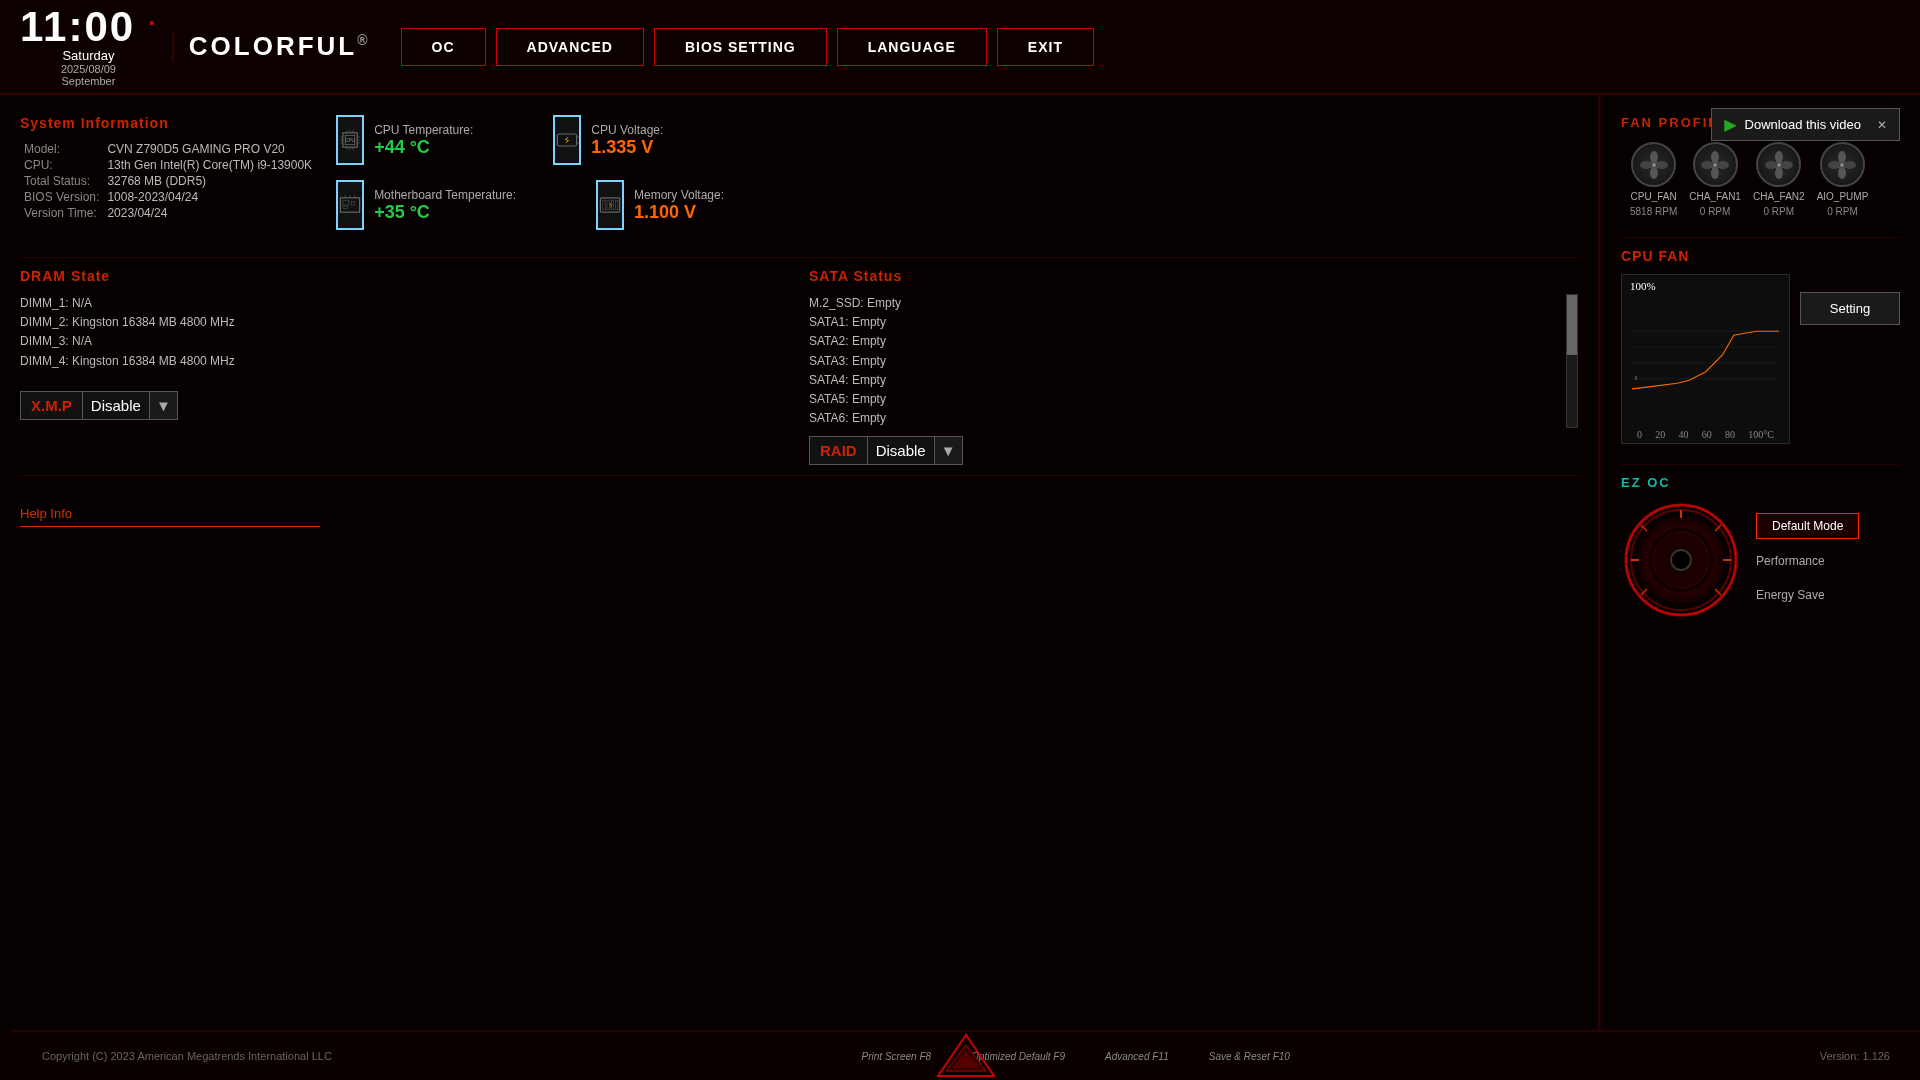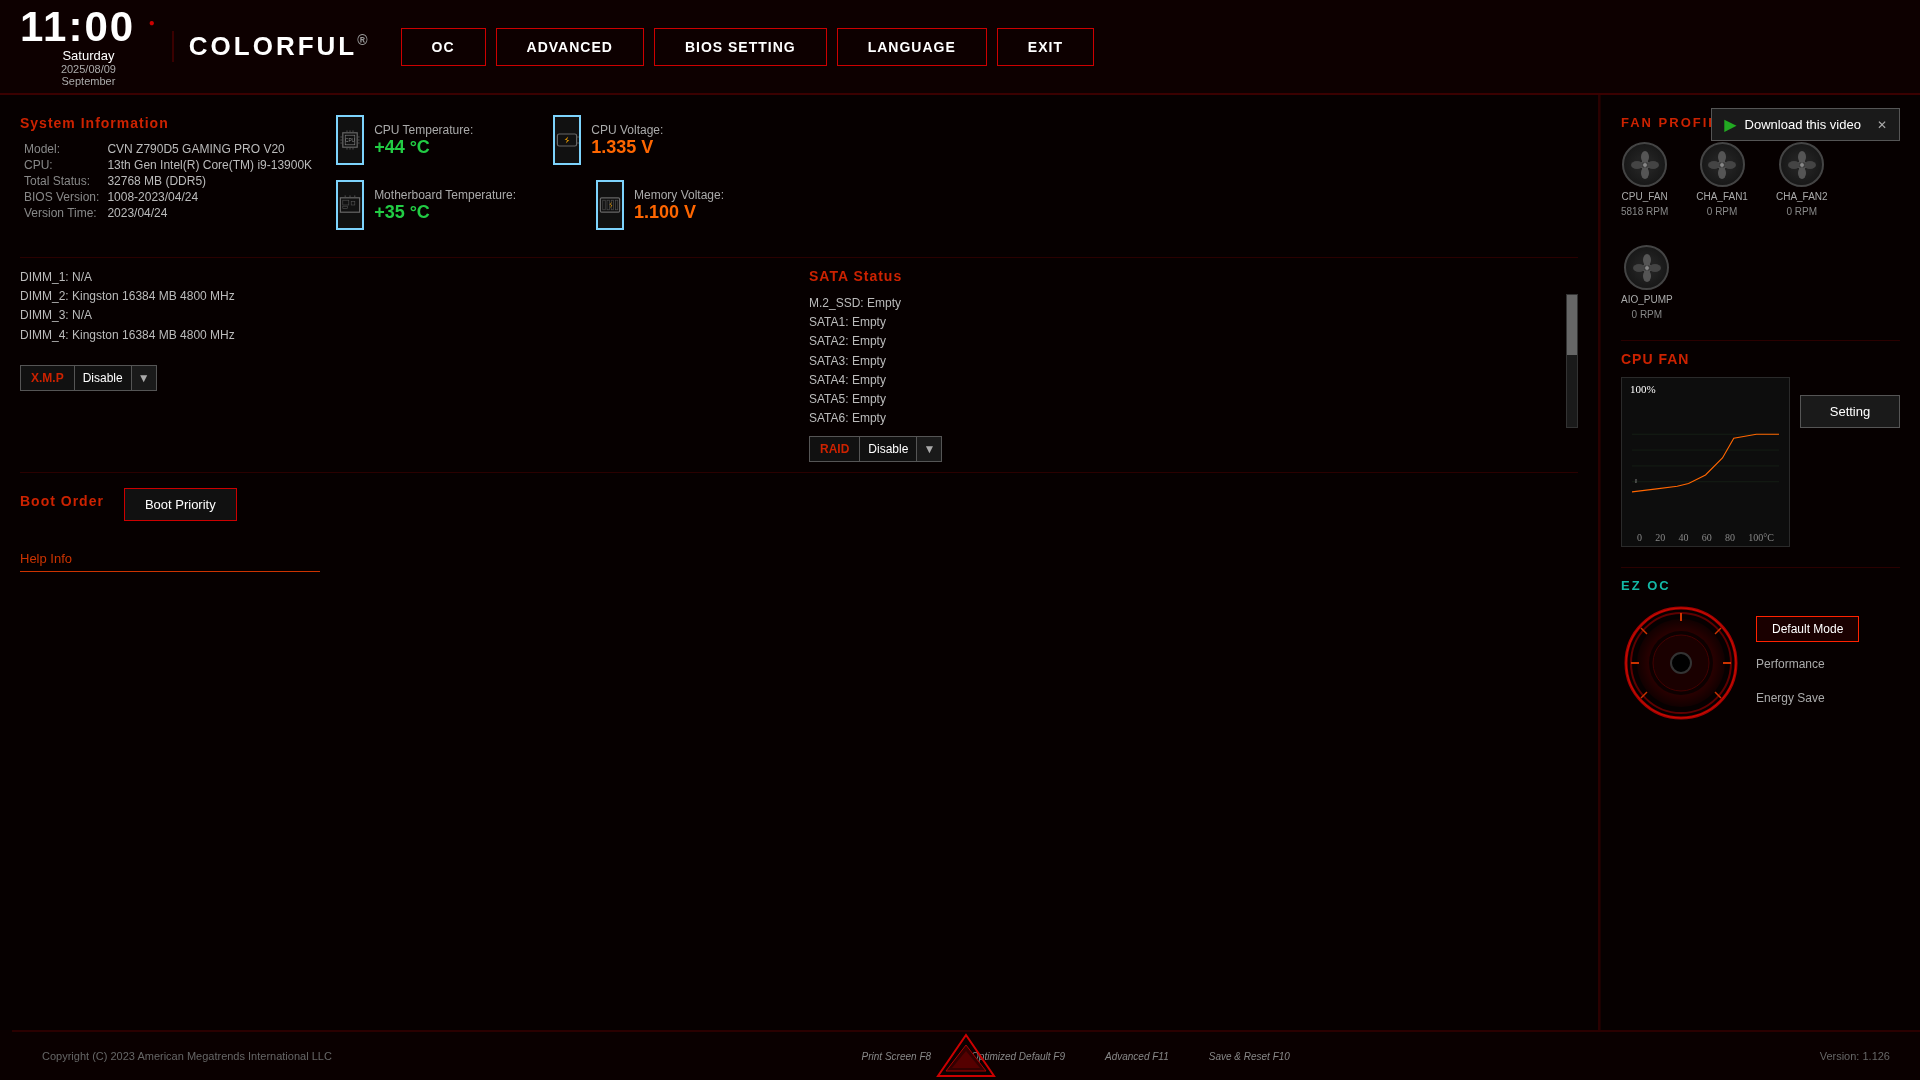--- a/index.html
+++ b/index.html
@@ -246,21 +246,21 @@
       margin-top: 15px;
       align-items: center;
     }
 
     .dropdown-btn {
       display: flex;
       align-items: flex-end;
       border: 1px solid #555;
       background: #111;
       color: #fff;
-      font-size: 12px;
+      font-size: 15px;
     }
 
     .dropdown-label {
       padding: 5px 10px;
       color: #cc2200;
       font-weight: bold;
       border-right: 1px solid #555;
     }
 
     .dropdown-value {
@@ -333,22 +333,23 @@
     .fan-title {
       color: #cc2200;
       font-size: 13px;
       font-weight: bold;
       letter-spacing: 2px;
       margin-bottom: 12px;
     }
 
     .fan-items {
       display: flex;
-      gap: 28px;
+      gap: 12px;
       flex-wrap: wrap;
+      margin-left: 9px;
     }
 
     .fan-item {
       display: flex;
       flex-direction: column;
       align-items: center;
       gap: 4px;
     }
 
     .fan-circle {
@@ -696,20 +697,21 @@
             </div>
           </div>
         </div>
       </div>
     </div>
 
     <hr class="h-divider">
 
     <div class="dram-sata-row">
       <div class="dram-section">
+        <div class="section-title">DRAM State</div>
         <p>DIMM_1: N/A</p>
         <p>DIMM_2: Kingston 16384 MB 4800 MHz</p>
         <p>DIMM_3: N/A</p>
         <p>DIMM_4: Kingston 16384 MB 4800 MHz</p>
 
         <div class="dropdown-row" style="margin-top:20px;">
           <div class="dropdown-btn">
             <span class="dropdown-label">X.M.P</span>
             <span class="dropdown-value">Disable</span>
             <span class="dropdown-arrow">▼</span>
@@ -739,24 +741,20 @@
             <span class="dropdown-label">RAID</span>
             <span class="dropdown-value">Disable</span>
             <span class="dropdown-arrow">▼</span>
           </div>
         </div>
       </div>
     </div>
 
     <hr class="h-divider">
 
-    <div class="boot-section">
-      <div class="section-title" style="white-space:nowrap; margin-top:5px;">Boot Order</div>
-      <button class="boot-priority-btn">Boot Priority</button>
-    </div>
 
     <div style="margin-top:30px;">
       <div class="help-info">Help Info</div>
     </div>
 
   </div>
 
   <div class="right-panel">
 
     <div class="fan-profile-section">

